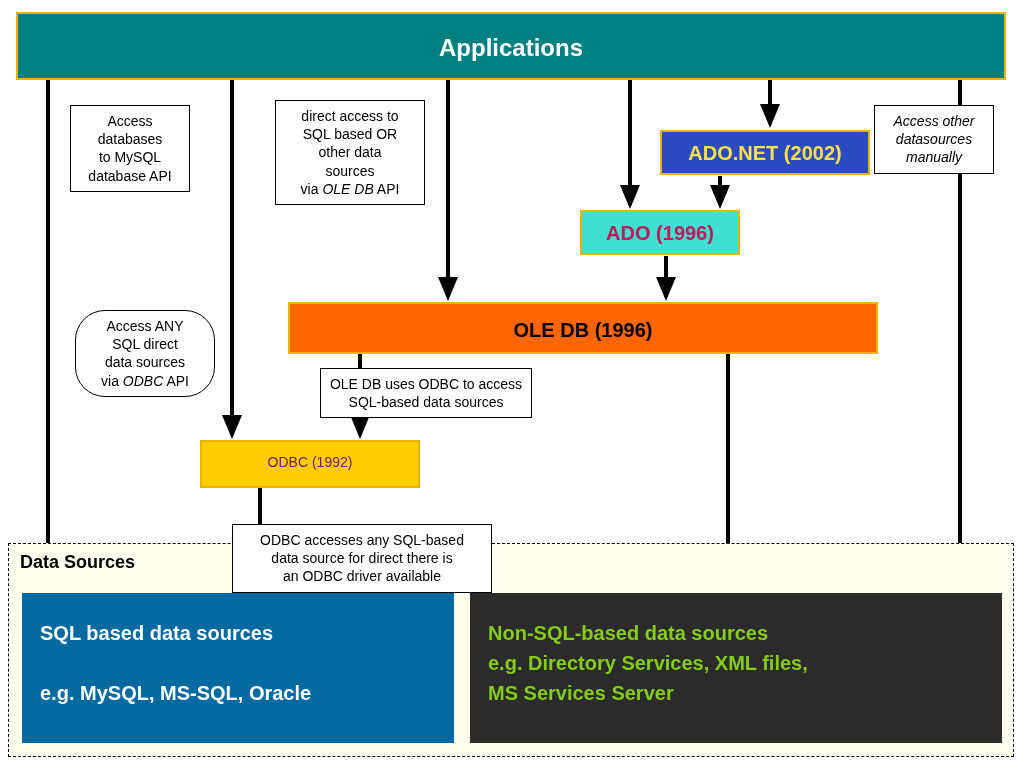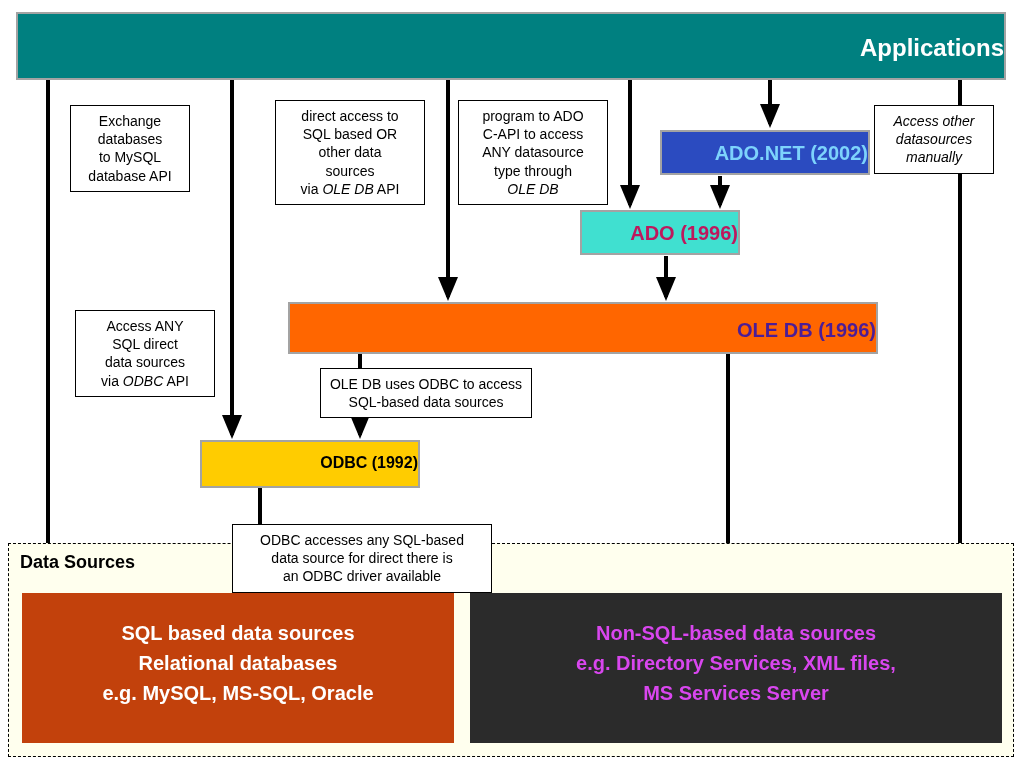--- a/index.html
+++ b/index.html
@@ -11,38 +11,38 @@
       height: 769px;
       position: relative;
     }
     .container {
       position: relative;
       width: 1027px;
       height: 769px;
     }
     .box {
       position: absolute;
-      border: 2px solid #a3a3a3;
-      text-align: right;
+      border: 2px solid #eab308;
+      text-align: center;
       box-sizing: border-box;
     }
     .applications {
       background: #008080;
       color: white;
       font-weight: bold;
       font-size: 24px;
       padding: 20px 0;
       left: 16px;
       top: 12px;
       width: 990px;
       height: 68px;
     }
     .adonet {
       background: #2b4bc0;
-      color: #7dd3fc;
+      color: #fde047;
       font-weight: bold;
       font-size: 20px;
       padding: 10px 0;
       left: 660px;
       top: 130px;
       width: 210px;
       height: 45px;
     }
     .ado {
       background: #40e0d0;
@@ -50,34 +50,34 @@
       font-weight: bold;
       font-size: 20px;
       padding: 10px 0;
       left: 580px;
       top: 210px;
       width: 160px;
       height: 45px;
     }
     .oledb {
       background: #ff6600;
-      color: #4c1d95;
+      color: #000000;
       font-weight: bold;
       font-size: 20px;
       padding: 15px 0;
       left: 288px;
       top: 302px;
       width: 590px;
       height: 52px;
     }
     .odbc {
       background: #ffcc00;
-      color: #000000;
-      font-weight: bold;
-      font-size: 16px;
+      color: #701a75;
+      font-weight: normal;
+      font-size: 14px;
       padding: 12px 0;
       left: 200px;
       top: 440px;
       width: 220px;
       height: 48px;
     }
     .data-sources-container {
       position: absolute;
       left: 8px;
       top: 543px;
@@ -90,40 +90,40 @@
       position: absolute;
       left: 16px;
       top: 550px;
       font-weight: bold;
       font-size: 18px;
       background: #ffffee;
       padding: 2px 4px;
     }
     .sql-sources {
       position: absolute;
-      background: #c2410c;
+      background: #0369a1;
       color: white;
       font-weight: bold;
       font-size: 20px;
-      text-align: center;
+      text-align: left;
       padding: 25px 18px;
       box-sizing: border-box;
       left: 22px;
       top: 593px;
       width: 432px;
       height: 150px;
       line-height: 1.5;
     }
     .nonsql-sources {
       position: absolute;
       background: #2b2b2b;
-      color: #d946ef;
-      font-weight: bold;
-      font-size: 20px;
-      text-align: center;
+      color: #84cc16;
+      font-weight: bold;
+      font-size: 20px;
+      text-align: left;
       padding: 25px 18px;
       box-sizing: border-box;
       left: 470px;
       top: 593px;
       width: 532px;
       height: 150px;
       line-height: 1.5;
     }
     .annotation {
       position: absolute;
@@ -132,21 +132,21 @@
       font-size: 14px;
       text-align: center;
       padding: 6px;
       box-sizing: border-box;
       line-height: 1.3;
     }
     .ann1 { left: 70px; top: 105px; width: 120px; }
     .ann2 { left: 275px; top: 100px; width: 150px; }
     .ann3 { left: 458px; top: 100px; width: 150px; }
     .ann4 { left: 874px; top: 105px; width: 120px; font-style: italic; }
-    .ann5 { left: 75px; top: 310px; width: 140px; }
+    .ann5 { left: 75px; top: 310px; width: 140px; border-radius: 30px; }
     .ann6 { left: 320px; top: 368px; width: 212px; }
     .ann7 { left: 232px; top: 524px; width: 260px; }
     .italic { font-style: italic; }
     svg.arrows {
       position: absolute;
       top: 0;
       left: 0;
       width: 1027px;
       height: 769px;
       pointer-events: none;
@@ -205,52 +205,45 @@
 
   <div class="box odbc">
     <span>ODBC (1992)</span>
   </div>
 
   <div class="data-sources-container"></div>
   <div class="data-sources-label">Data Sources</div>
 
   <div class="sql-sources">
     <span>SQL based data sources</span><br>
-    <span>Relational databases</span><br>
+    <br>
     <span>e.g. MySQL, MS-SQL, Oracle</span>
   </div>
 
   <div class="nonsql-sources">
     <span>Non-SQL-based data sources</span><br>
     <span>e.g. Directory Services, XML files,</span><br>
     <span>MS Services Server</span>
   </div>
 
   <div class="annotation ann1">
-    <span>Exchange</span><br>
+    <span>Access</span><br>
     <span>databases</span><br>
     <span>to MySQL</span><br>
     <span>database API</span>
   </div>
 
   <div class="annotation ann2">
     <span>direct access to</span><br>
     <span>SQL based OR</span><br>
     <span>other data</span><br>
     <span>sources</span><br>
     <span>via </span><span class="italic">OLE DB</span><span> API</span>
   </div>
 
-  <div class="annotation ann3">
-    <span>program to ADO</span><br>
-    <span>C-API to access</span><br>
-    <span>ANY datasource</span><br>
-    <span>type through</span><br>
-    <span class="italic">OLE DB</span>
-  </div>
 
   <div class="annotation ann4">
     <span>Access other</span><br>
     <span>datasources</span><br>
     <span>manually</span>
   </div>
 
   <div class="annotation ann5">
     <span>Access ANY</span><br>
     <span>SQL direct</span><br>

